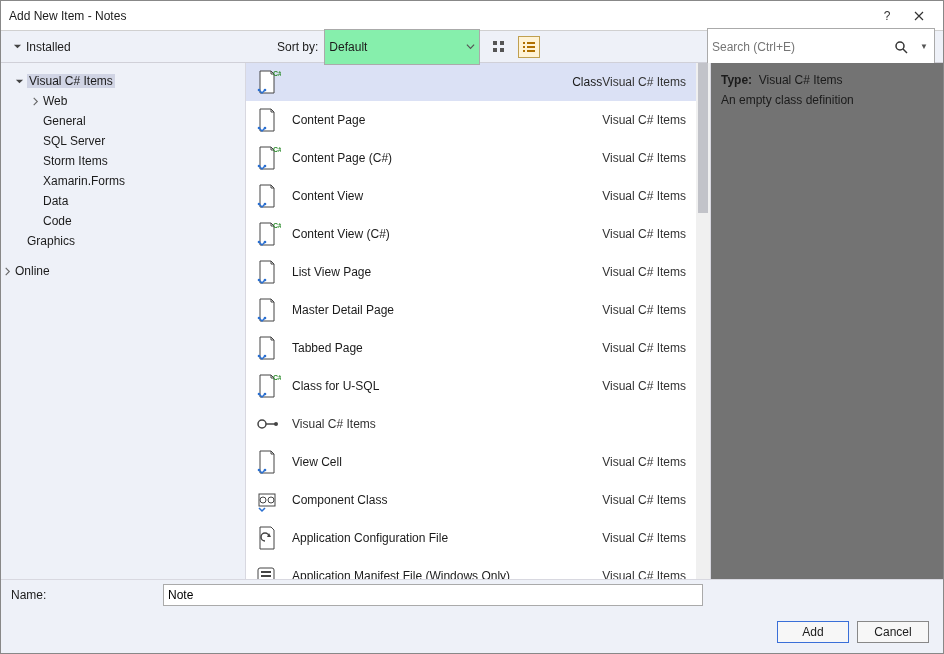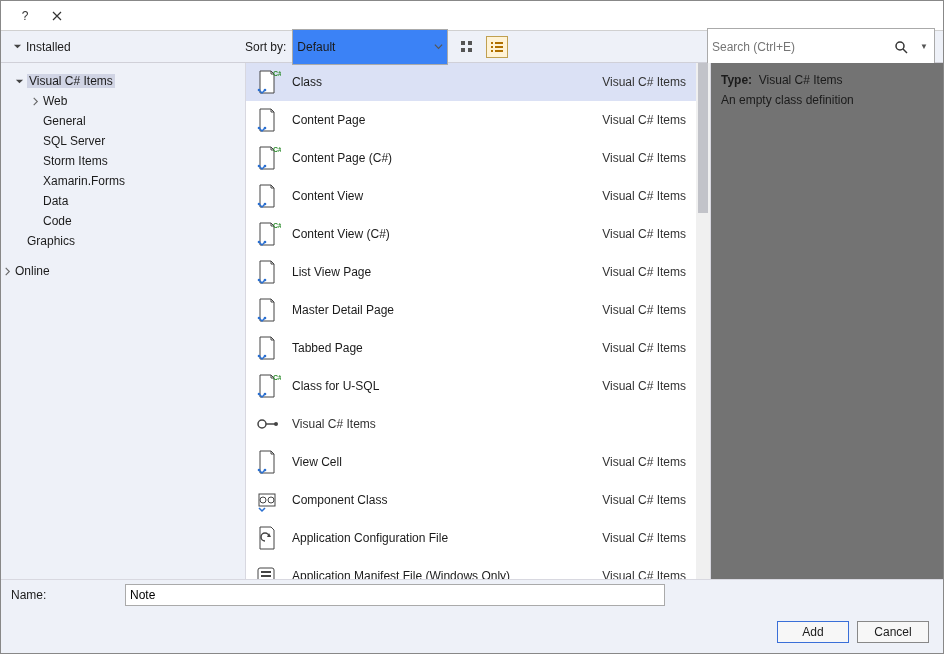--- a/index.html
+++ b/index.html
@@ -3,60 +3,61 @@
 <meta charset="utf-8">
 <style>
   * { box-sizing: border-box; margin: 0; padding: 0; font-family: "Segoe UI", Tahoma, sans-serif; }
   body { width: 944px; height: 654px; background: #fff; border: 1px solid #888; display: flex; flex-direction: column; font-size: 12px; color: #1b1b1b; }
   .titlebar { display: flex; align-items: center; height: 30px; padding: 0 8px; border-bottom: 1px solid #d0d0d0; }
   .titlebar .title { flex: 1; font-size: 12px; }
   .titlebar .ctl { width: 32px; height: 30px; display: flex; align-items: center; justify-content: center; color: #333; }
   .topbar { display: flex; align-items: center; height: 32px; background: #eef1f8; border-bottom: 1px solid #d0d0d8; }
   .topbar-left { width: 244px; display: flex; align-items: center; padding-left: 12px; }
   .topbar-left .arr { margin-right: 4px; display: inline-block; }
-  .sortby-lbl { margin-right: 6px; color: #1b1b1b; }
-  .sortby-sel { width: 156px; height: 36px; border: 1px solid #aaa; background: #3b82f6; padding: 0 20px 0 4px; position: relative; display: flex; align-items: center; }
+  .sortby-lbl { margin-right: 6px; color: #1b1b1b; margin-left: 32px; }
+  .sortby-sel { width: 156px; height: 36px; border: 1px solid #aaa; background: #86efac; padding: 0 20px 0 4px; position: relative; display: flex; align-items: center; }
   .sortby-sel .caret { position: absolute; right: 4px; }
   .viewbtn { width: 22px; height: 22px; margin-left: 8px; display: flex; align-items: center; justify-content: center; border: 1px solid transparent; }
   .viewbtn.active { border: 1px solid #c0a050; background: #fff3d6; }
   .spacer { flex: 1; }
   .searchbox { width: 228px; height: 38px; border: 1px solid #aaa; background: #fff; display: flex; align-items: center; margin-right: 8px; }
   .searchbox input { flex:1; border:none; outline:none; font-size:12px; padding:0 4px; color:#888; background:transparent; }
   .searchbox .mag { width: 20px; text-align: center; color: #555; font-weight: bold; }
   .body { flex: 1; display: flex; min-height: 0; background: #eef1f8; }
   .sidebar { width: 244px; padding: 8px 6px; overflow: auto; }
   .tree-row { display: flex; align-items: center; height: 20px; }
   .tree-row.sel span.lbl { background: #d0d4e4; padding: 0 2px; }
   .tree-ind { display: inline-block; width: 12px; text-align: center; }
   .lbl { font-size: 12px; }
   .midwrap { flex: 1; display: flex; background: #fff; border-left: 1px solid #d8d8e0; border-right: 1px solid #d8d8e0; min-width: 0; }
   .itemlist { flex: 1; overflow: hidden; }
   .itemrow { display: flex; align-items: center; height: 38px; padding: 0 10px 0 6px; }
-  .itemrow.sel { background: #dbe1f5; }
+  .itemrow.sel { background: #dbe1f5; text-align: right; }
   .itemrow .ico { width: 30px; height: 30px; display: flex; align-items: center; justify-content: center; margin-right: 10px; }
   .itemrow .nm { flex: 1; font-size: 12px; }
   .itemrow .cat { font-size: 12px; color: #333; }
   .scrollbar { width: 14px; background: #f0f0f0; position: relative; }
   .scrollthumb { position: absolute; left: 2px; right: 2px; top: 0; height: 150px; background: #c2c3c9; }
   .details { width: 232px; padding: 10px 10px; background: #737373; }
   .details .line1 { margin-bottom: 6px; }
   .details b { font-weight: 600; }
   .bottombar { height: 74px; background: #eef1f8; border-top: 1px solid #d8d8e0; display: flex; flex-direction: column; }
-  .namebar { display: flex; align-items: center; height: 30px; padding: 0 10px; }
+  .namebar { display: flex; align-items: center; height: 30px; padding: 0 10px; gap: 38px; }
   .namebar .nlbl { width: 114px; }
   .namebar input { width: 540px; height: 22px; border: 1px solid #aaa; padding: 0 4px; font-size: 12px; }
   .btnbar { flex: 1; display: flex; align-items: center; justify-content: flex-end; padding: 0 14px; gap: 8px; }
   .btn { width: 72px; height: 22px; border: 1px solid #888; background: #f7f7f7; display: flex; align-items: center; justify-content: center; font-size: 12px; }
   .btn.primary { border: 1px solid #3a6fd8; }
   svg { display: block; }
 </style>
 </head>
 <body>
 
 <div class="titlebar">
+  <div class="title">Add New Item - Notes</div>
   <div class="ctl">?</div>
   <div class="ctl">
     <svg width="10" height="10" viewBox="0 0 10 10">
         <path d="M1 1 L9 9 M9 1 L1 9" stroke="#333" stroke-width="1.2"></path>
       </svg>
   </div>
 </div>
 
 <div class="topbar">
   <div class="topbar-left">

